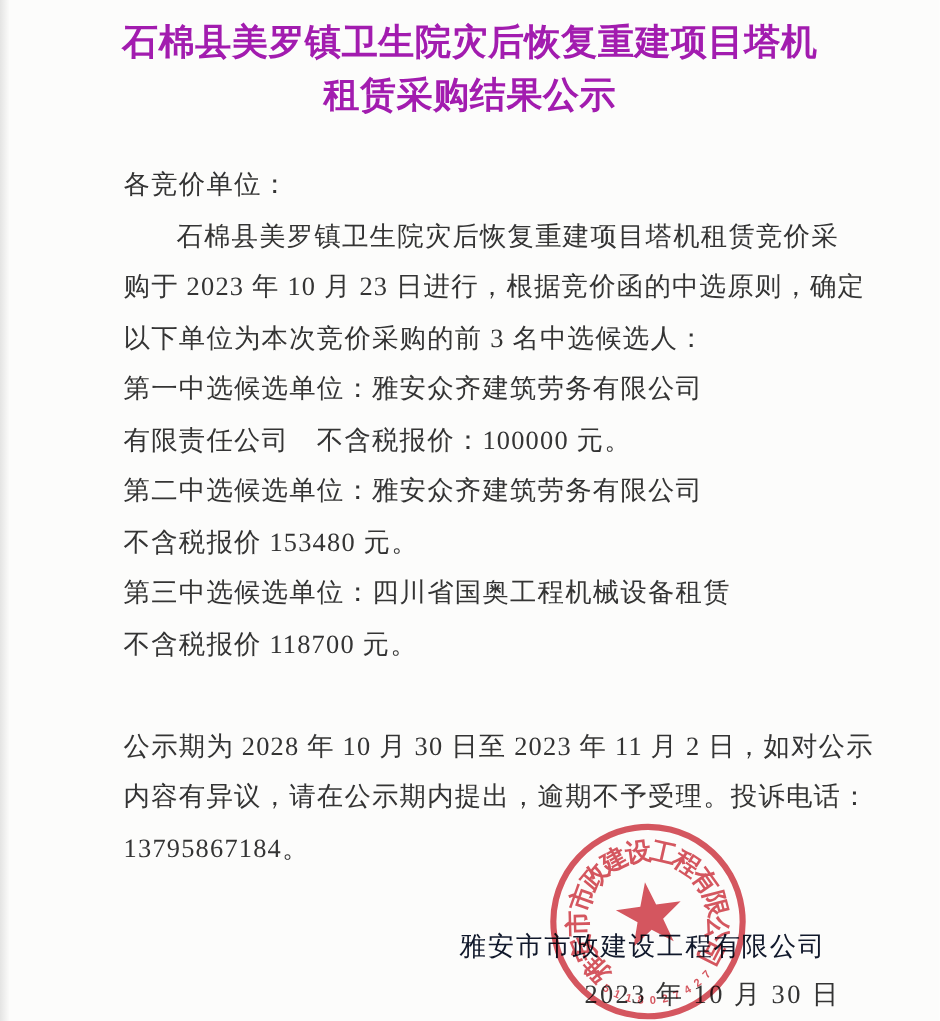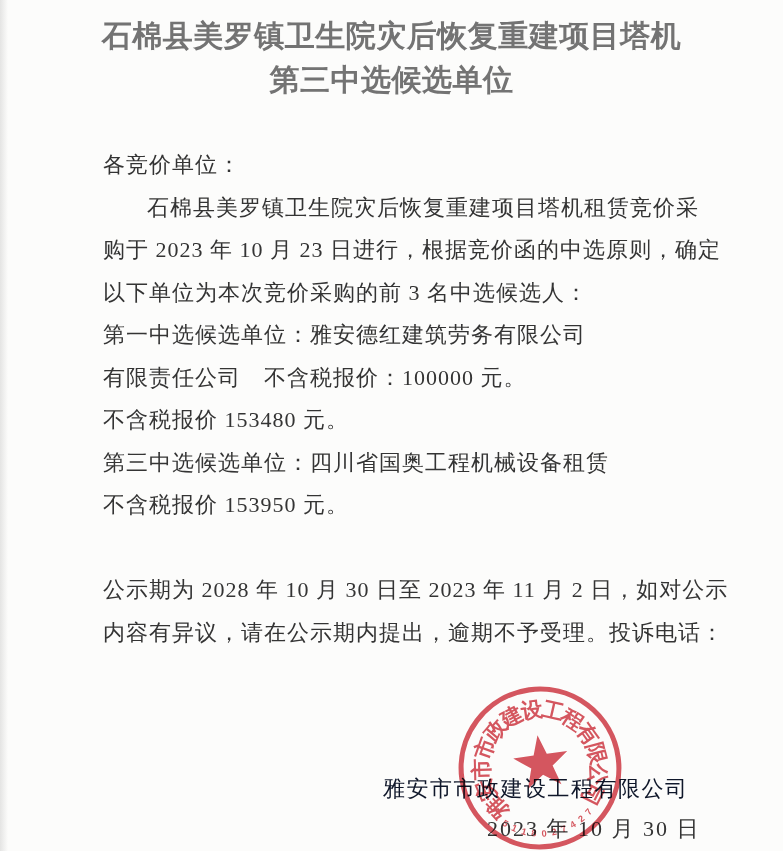--- a/index.html
+++ b/index.html
@@ -26,27 +26,27 @@
   .doc-title {
     position: absolute;
     top: 14px;
     left: 0;
     width: 783px;
     text-align: center;
     font-family: "Liberation Sans", "DejaVu Sans", sans-serif;
     font-weight: 700;
     font-size: 30px;
     line-height: 44px;
-    color: #737373;
+    color: #a21caf;
     letter-spacing: 0.5px;
   }
   .doc-body {
     position: absolute;
     left: 103px;
-    top: 144px;
+    top: 133px;
     width: 592px;
     font-size: 22px;
     line-height: 42.5px;
     letter-spacing: 1px;
     color: #343434;
   }
   .line { white-space: nowrap; }
   .indent-2 { padding-left: 44px; text-align: right; }
   .notice-block { margin-top: 42.5px; }
   .signature {
@@ -100,36 +100,38 @@
   }
   .seal-star { fill: #d2404a; }
 </style>
 </head>
 <body>
 
 <div class="scan-edge"></div>
 
 <div class="doc-title">
   <div>石棉县美罗镇卫生院灾后恢复重建项目塔机</div>
-  <div>第三中选候选单位</div>
+  <div>租赁采购结果公示</div>
 </div>
 
 <div class="doc-body">
   <div class="line">各竞价单位：</div>
   <div class="line indent-2">石棉县美罗镇卫生院灾后恢复重建项目塔机租赁竞价采</div>
   <div class="line">购于 2023 年 10 月 23 日进行，根据竞价函的中选原则，确定</div>
   <div class="line">以下单位为本次竞价采购的前 3 名中选候选人：</div>
-  <div class="line">第一中选候选单位：雅安德红建筑劳务有限公司</div>
+  <div class="line">第一中选候选单位：雅安众齐建筑劳务有限公司</div>
   <div class="line">有限责任公司　不含税报价：100000 元。</div>
+  <div class="line">第二中选候选单位：雅安众齐建筑劳务有限公司</div>
   <div class="line">不含税报价 153480 元。</div>
   <div class="line">第三中选候选单位：四川省国奥工程机械设备租赁</div>
-  <div class="line">不含税报价 153950 元。</div>
+  <div class="line">不含税报价 118700 元。</div>
   <div class="notice-block">
     <div class="line">公示期为 2028 年 10 月 30 日至 2023 年 11 月 2 日，如对公示</div>
     <div class="line">内容有异议，请在公示期内提出，逾期不予受理。投诉电话：</div>
+    <div class="line">13795867184。</div>
   </div>
 </div>
 
 <div class="signature">雅安市市政建设工程有限公司</div>
 <div class="sign-date">2023 年 10 月 30 日</div>
 
 <div class="seal">
   <svg id="seal-svg" viewBox="0 0 164 164">
     <circle class="seal-rim" cx="82" cy="82" r="77"></circle>
     <polygon class="seal-star" points="84,50 90.5,69.1 110.6,69.3 94.5,81.4 100.5,100.7 84,89 67.5,100.7 73.5,81.4 57.4,69.3 77.5,69.1"></polygon>

